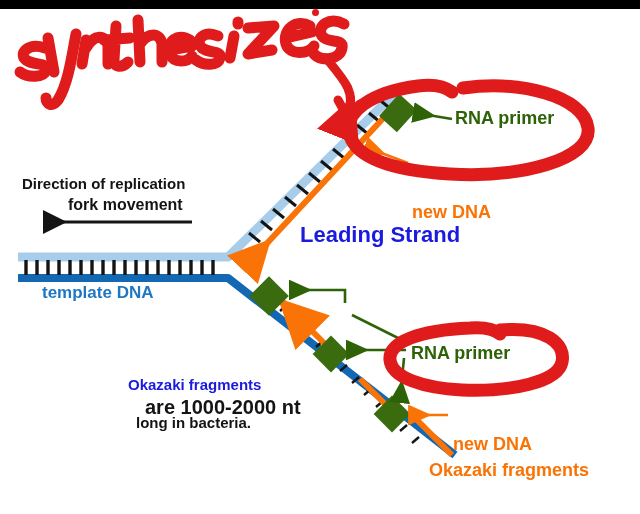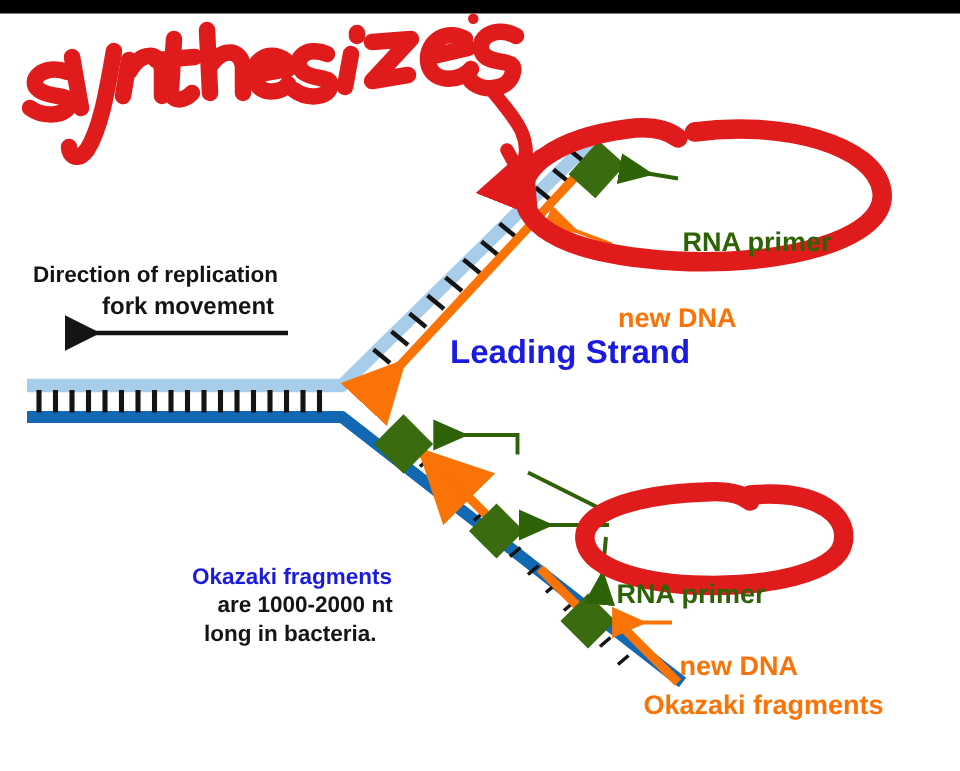--- a/index.html
+++ b/index.html
@@ -4,21 +4,21 @@
 <style>
   html,body{margin:0;padding:0;background:#ffffff;}
   body{width:640px;height:514px;overflow:hidden;font-family:"Liberation Sans",sans-serif;}
   #stage{position:relative;width:640px;height:514px;background:#ffffff;}
   #topbar{position:absolute;left:0;top:0;width:640px;height:9px;background:#000000;}
   #reddot{position:absolute;left:312px;top:9px;width:7px;height:7px;border-radius:50%;background:#e01b1b;}
   svg{position:absolute;left:0;top:0;}
   .lbl{position:absolute;white-space:pre;font-weight:bold;line-height:1.12;}
   .lbl-blue{color:#1a1ae0;}
   .lbl-tmpl{color:#1f77c4;}
-  .lbl-green{color:#2d6206;margin-top:43px;}
+  .lbl-green{color:#2d6206;}
   .lbl-orange{color:#f97306;margin-top:36px;}
   .lbl-black{color:#141414;}
 </style>
 </head>
 <body>
 
 <div id="stage">
 
   <div id="topbar"></div>
   <div id="reddot"></div>
@@ -187,31 +187,32 @@
                C 558 382, 512 392, 462 390
                C 424 388, 392 378, 390 360
                C 388 342, 420 330, 470 328
                C 484 327, 494 329, 500 334" fill="none" stroke="#e01b1b" stroke-width="13" stroke-linecap="round"></path>
     </g>
   </svg>
 
   <div class="lbl lbl-black" style="left:22px;top:176px;font-size:15px;">Direction of replication</div>
   <div class="lbl lbl-black" style="left:68px;top:196px;font-size:16px;">fork movement</div>
 
+  <div class="lbl lbl-tmpl" style="left:42px;top:283px;font-size:17px;">template DNA</div>
 
   <div class="lbl lbl-blue" style="left:300px;top:223px;font-size:22px;">Leading Strand</div>
 
 
   <div class="lbl lbl-green" style="left:455px;top:108px;font-size:18px;">RNA primer</div>
 
   <div class="lbl lbl-orange" style="left:412px;top:166px;font-size:18px;">new DNA</div>
 
   <div class="lbl lbl-green" style="left:411px;top:343px;font-size:18px;">RNA primer</div>
 
   <div class="lbl lbl-orange" style="left:453px;top:398px;font-size:18px;">new DNA</div>
 
   <div class="lbl lbl-orange" style="left:429px;top:424px;font-size:18px;">Okazaki fragments</div>
 
   <div class="lbl lbl-blue" style="left:128px;top:377px;font-size:15px;">Okazaki fragments</div>
-  <div class="lbl lbl-black" style="left:145px;top:396px;font-size:15px;text-align:right;">are 1000-2000 nt</div>
+  <div class="lbl lbl-black" style="left:145px;top:396px;font-size:20px;text-align:right;">are 1000-2000 nt</div>
   <div class="lbl lbl-black" style="left:136px;top:415px;font-size:15px;">long in bacteria.</div>
 
 </div>
 
 </body></html>

